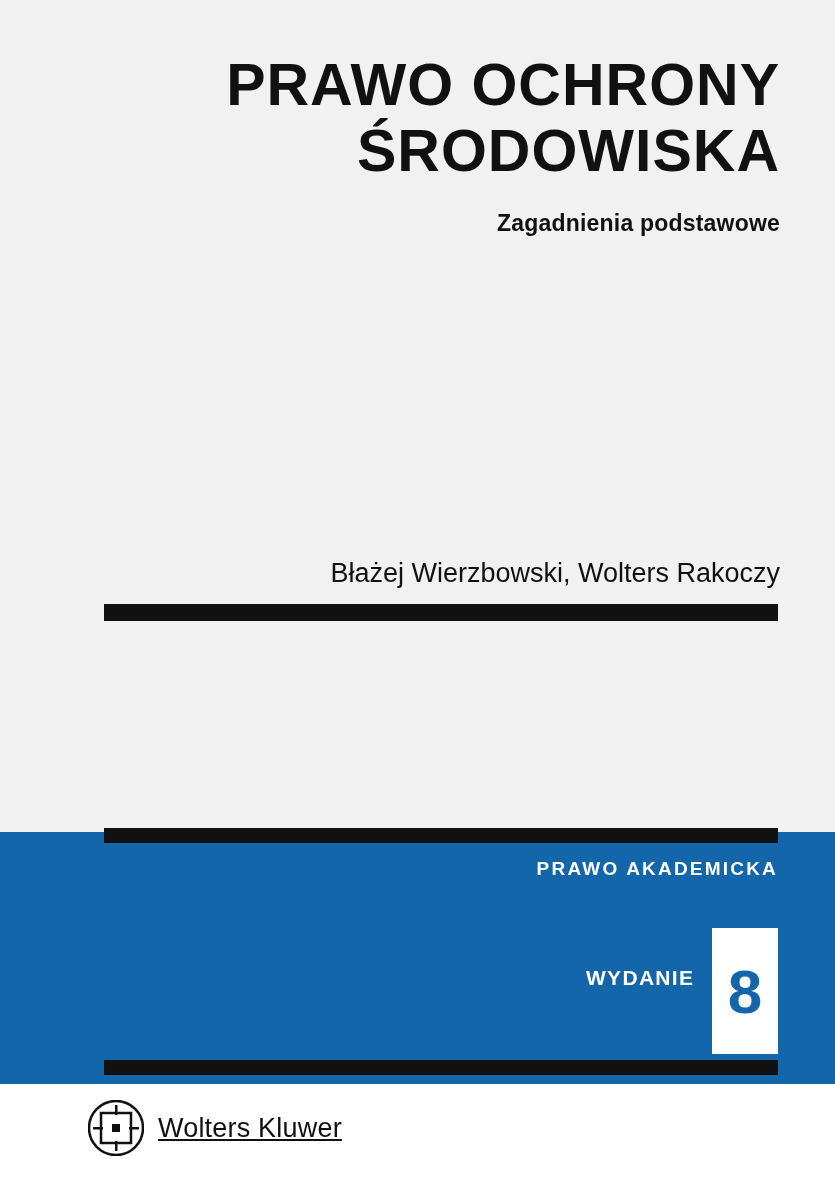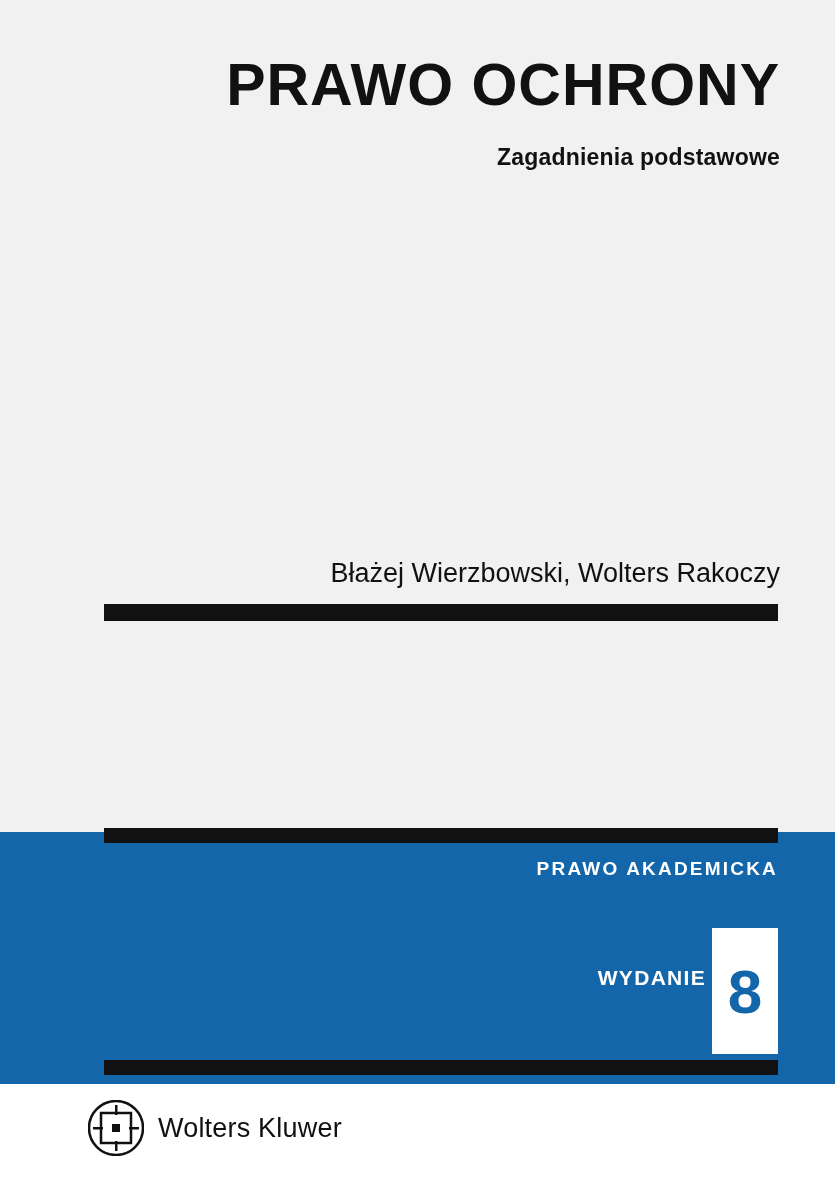--- a/index.html
+++ b/index.html
@@ -136,21 +136,20 @@
     justify-content: center;
     font-size: 62px;
     font-weight: bold;
     color: #1466ab;
   }
   .edition-word {
     position: absolute;
     left: 586px;
     top: 966px;
     width: 120px;
-    text-align: right;
     color: #ffffff;
     font-size: 21px;
     font-weight: bold;
     letter-spacing: 1.3px;
   }
 
   .logo {
     position: absolute;
     left: 88px;
     top: 1100px;
@@ -162,33 +161,35 @@
     height: 56px;
     position: relative;
     flex: 0 0 auto;
   }
   .logo-text {
     margin-left: 14px;
     font-size: 27px;
     color: #111111;
     font-weight: normal;
     letter-spacing: 0.2px;
+    text-decoration: underline;
   }
 </style>
 </head>
 <body>
 
 <div class="cover">
 
   <div class="top-area"></div>
   <div class="blue-band"></div>
   <div class="bottom-area"></div>
 
   <div class="title-block">
     <div class="title-line">PRAWO OCHRONY</div>
+    <div class="title-line">ŚRODOWISKA</div>
     <div class="subtitle">Zagadnienia podstawowe</div>
   </div>
 
   <div class="authors">Błażej Wierzbowski, Wolters Rakoczy</div>
 
   <div class="rule rule-authors"></div>
   <div class="rule rule-series"></div>
   <div class="rule rule-bottom"></div>
 
   <div class="series-label">PRAWO AKADEMICKA</div>

